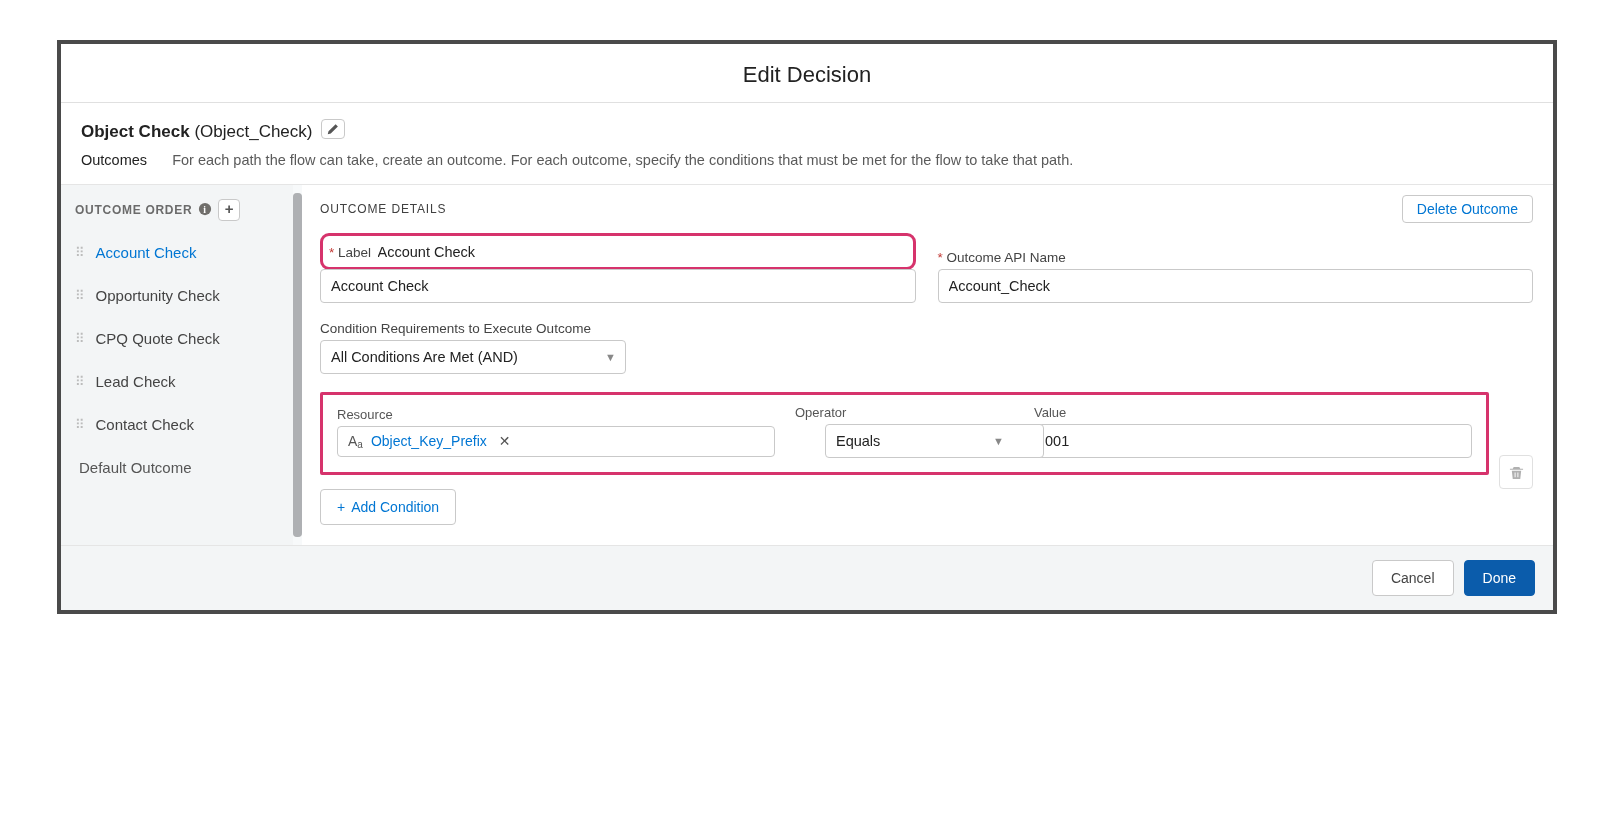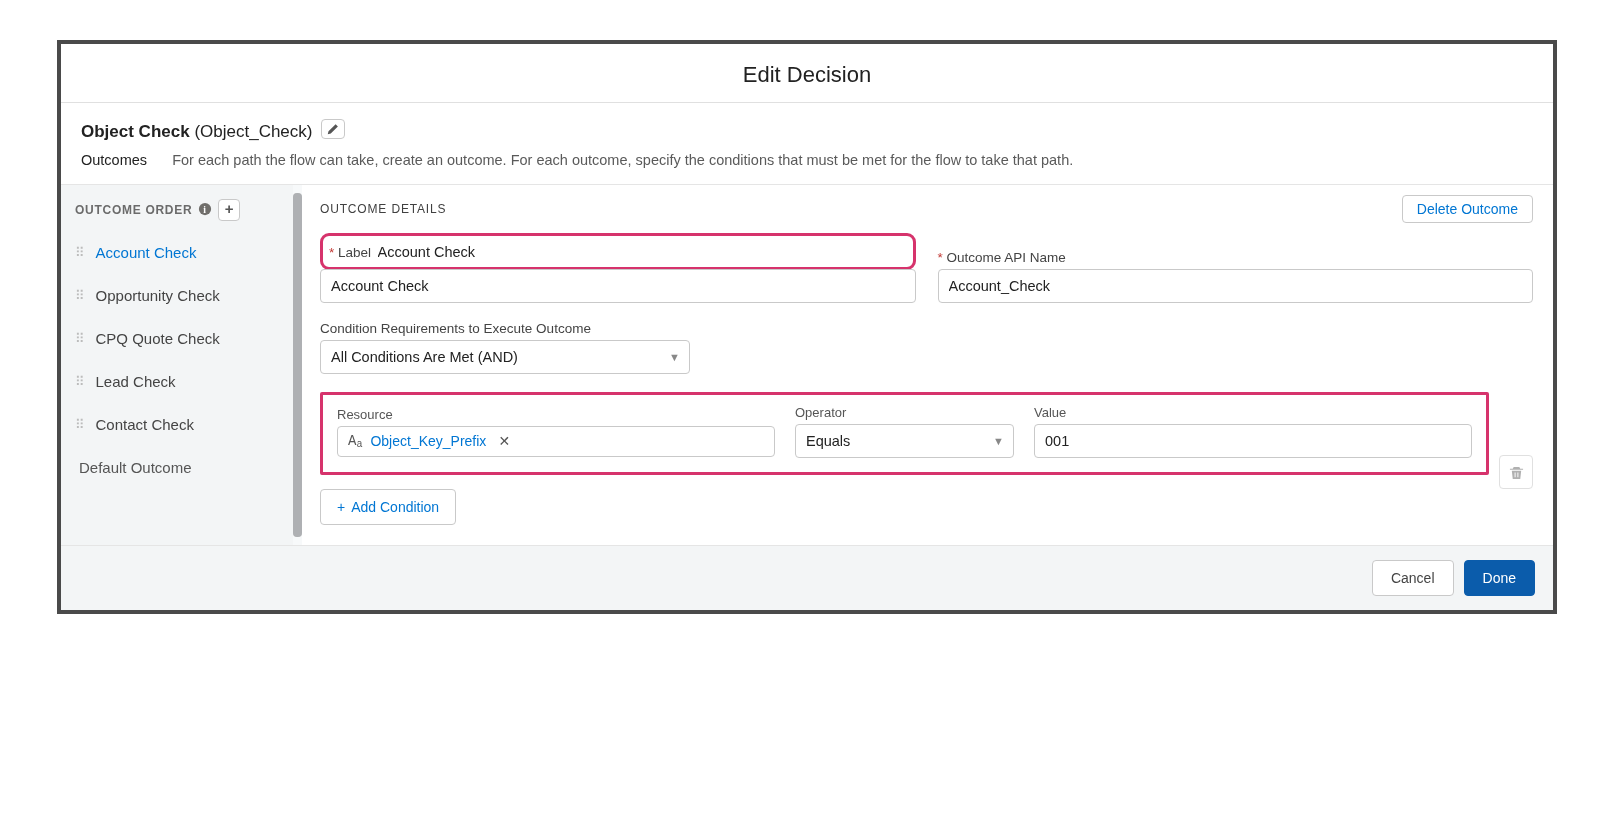--- a/index.html
+++ b/index.html
@@ -30,36 +30,36 @@
 .sb-wrap { display: flex; }
 .details { flex: 1; padding: 10px 20px 20px 18px; background: #fff; position: relative; }
 .details-header { display: flex; align-items: center; justify-content: space-between; margin-bottom: 10px; }
 .details-header .title { font-size: 12px; letter-spacing: 0.07em; color: #404040; font-weight: 400; text-align: center; }
 .delete-btn { border: 1px solid #c9c9c9; background: #fff; color: #0176d3; font-size: 14px; padding: 5px 14px; border-radius: 4px; cursor: pointer; }
 .form-row { display: flex; gap: 22px; align-items: flex-end; margin-bottom: 18px; }
 .form-group { flex: 1; display: flex; flex-direction: column; }
 .field-label { font-size: 13.5px; color: #444; margin-bottom: 4px; }
 .req::before { content: "* "; color: #c23934; }
 .text-input { width: 100%; border: 1px solid #c9c9c9; border-radius: 4px; padding: 8px 10px; font-size: 14.5px; color: #222; background: #fff; }
-.select-wrap { position: relative; width: 370px; border-radius: 8px; }
+.select-wrap { position: relative; width: 306px; border-radius: 8px; }
 .select-wrap .text-input { padding-right: 28px; }
 .chevron { position: absolute; right: 10px; top: 50%; transform: translateY(-50%); color: #888; pointer-events: none; font-size: 11px; }
 .highlight-magenta { border: 3px solid #d6336c; padding: 4px 8px 6px 6px; border-radius: 9px; display: inline-block; }
 .condition-box { border: 3px solid #d6336c; border-radius: 2px; padding: 10px 14px 14px; margin-bottom: 14px; display: flex; gap: 20px; align-items: center; }
 .cond-col { display: flex; flex-direction: column; }
 .cond-col .field-label { font-size: 13px; color: #555; }
 .cond-resource { flex: 2.2; }
 .cond-op { flex: 1.1; }
 .cond-val { flex: 2.2; }
 .resource-pill { display: flex; align-items: center; gap: 8px; border: 1px solid #c9c9c9; border-radius: 4px; padding: 6px 10px; font-size: 14px; color: #0176d3; background: #fff; }
-.resource-pill .type-icon { color: #555; font-weight: 500; font-size: 14px; font-family: Liberation Mono, monospace; }
+.resource-pill .type-icon { color: #555; font-weight: 500; font-size: 14px; }
 .resource-pill .sub { font-size: 10px; vertical-align: -2px; }
 .resource-pill .x { color: #555; margin-left: 4px; cursor: pointer; }
 .op-select { position: relative; }
-.op-select .text-input { padding-right: 26px; }
+.op-select .text-input { padding-right: 26px; margin-left: 30px; }
 .trash-btn { border: 1px solid #e0e0e0; background: #fff; border-radius: 4px; width: 34px; height: 34px; display: flex; align-items: center; justify-content: center; color: #b0b0b0; cursor: pointer; margin-left: 4px; }
 .trash-btn svg { width: 15px; height: 15px; }
 .add-cond-btn { border: 1px solid #c9c9c9; background: #fff; color: #0176d3; font-size: 14px; padding: 9px 16px; border-radius: 4px; cursor: pointer; display: inline-flex; align-items: center; gap: 6px; }
 .footer { background: #f3f5f6; border-top: 1px solid #e5e5e5; padding: 14px 18px; display: flex; justify-content: flex-end; gap: 10px; }
 .btn { font-size: 14px; padding: 9px 18px; border-radius: 4px; cursor: pointer; border: 1px solid #c9c9c9; }
 .btn-neutral { background: #fff; color: #444; }
 .btn-brand { background: #0b5cab; color: #fff; border-color: #0b5cab; }
 .label-highlight-wrap { display: inline-block; }
 </style>
 </head>

